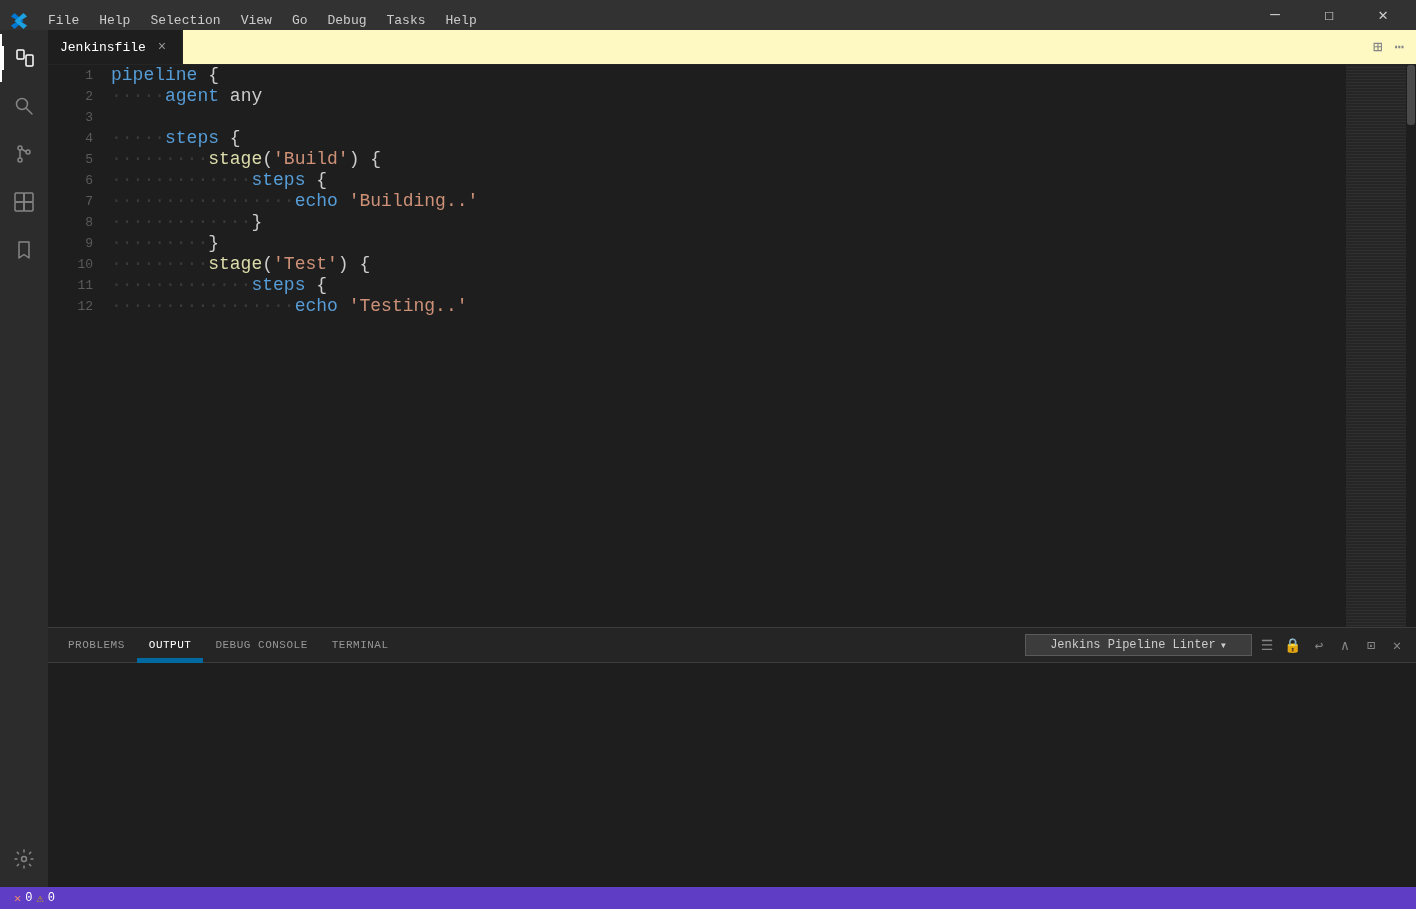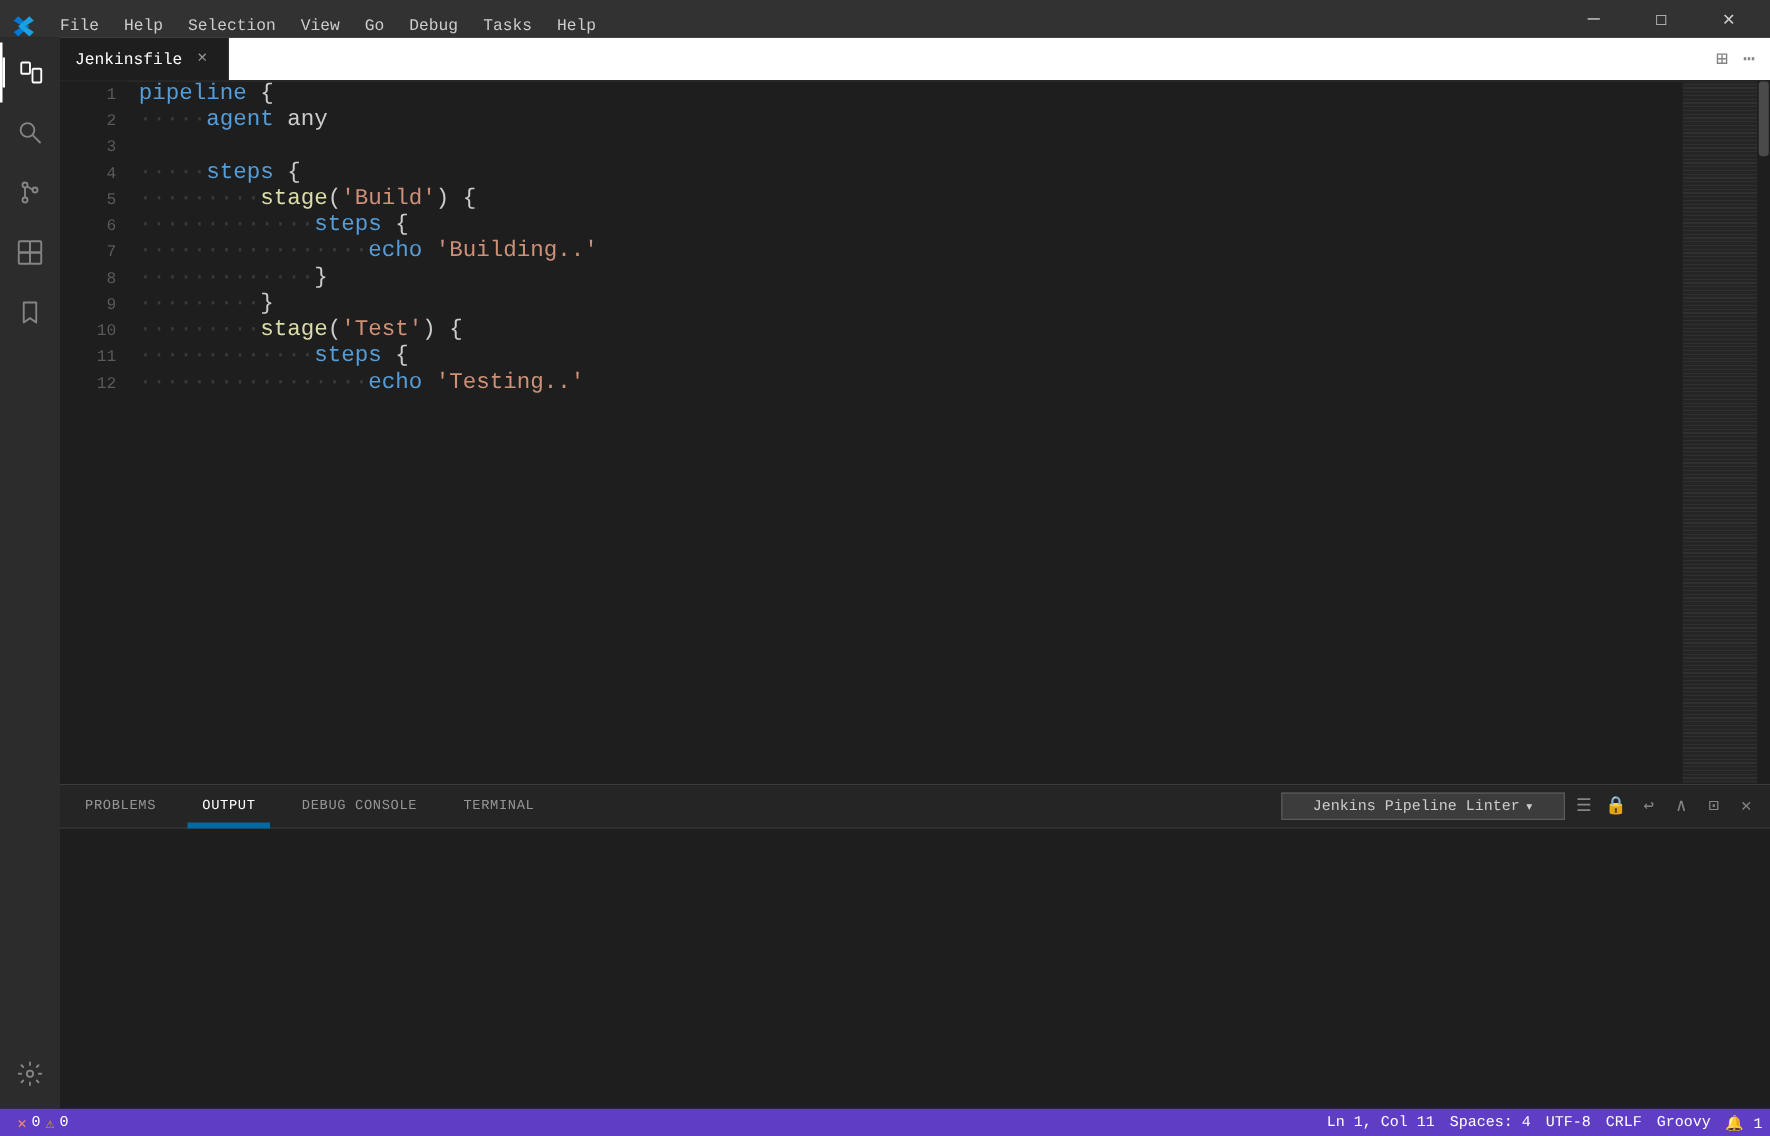--- a/index.html
+++ b/index.html
@@ -124,21 +124,21 @@
     
     .editor-area {
       display: flex;
       flex-direction: column;
       flex: 1;
       overflow: hidden;
     }
 
     
     .tab-bar {
-      background: #ffffff;
+      background: #fef9c3;
       height: 35px;
       display: flex;
       align-items: stretch;
       border-bottom: 1px solid #252526;
       flex-shrink: 0;
     }
     .tab {
       display: flex;
       align-items: center;
       padding: 0 12px;
@@ -248,21 +248,20 @@
       border-top: 1px solid #3c3c3c;
       background: #1e1e1e;
     }
     .panel-tabs {
       display: flex;
       align-items: center;
       background: #252526;
       height: 35px;
       border-bottom: 1px solid #3c3c3c;
       padding: 0 8px;
-      gap: 13px;
     }
     .panel-tab {
       padding: 0 12px;
       height: 35px;
       line-height: 35px;
       cursor: pointer;
       font-size: 11px;
       color: #969696;
       text-transform: uppercase;
       letter-spacing: 0.5px;
@@ -572,33 +571,13 @@
 
 <div class="status-bar">
   <div class="status-left">
     <div class="status-item">
       <span class="error-icon">✕</span>
       <span>0</span>
       <span class="warning-icon">⚠</span>
       <span>0</span>
     </div>
   </div>
-  <div class="status-right">
-    <div class="status-item">
-      <span>Ln 1, Col 11</span>
-    </div>
-    <div class="status-item">
-      <span>Spaces: 4</span>
-    </div>
-    <div class="status-item">
-      <span>UTF-8</span>
-    </div>
-    <div class="status-item">
-      <span>CRLF</span>
-    </div>
-    <div class="status-item">
-      <span>Groovy</span>
-    </div>
-    <div class="status-item">
-      <span>🔔 1</span>
-    </div>
-  </div>
 </div>
 
 </body></html>

